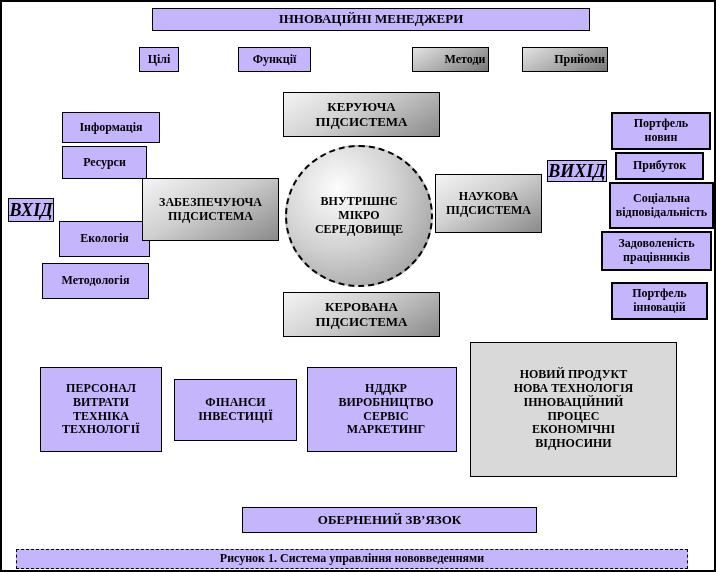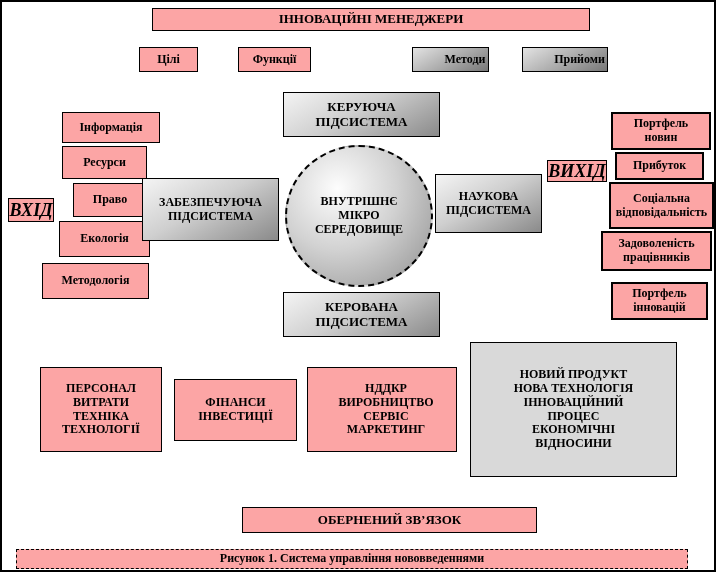--- a/index.html
+++ b/index.html
@@ -9,21 +9,21 @@
     box-sizing:border-box;
     border:2px solid #000;
     background:#fff;
     font-family:"Liberation Serif", serif;
     overflow:hidden;
   }
   .box{
     position:absolute;
     box-sizing:border-box;
     border:1px solid #000;
-    background:#fca5a5;
+    background:#c4b5fd;
     display:flex;
     align-items:center;
     justify-content:center;
     text-align:center;
     font-weight:bold;
     font-size:12px;
     line-height:1.15;
     color:#000;
     white-space:pre-line;
     padding:1px 3px;
@@ -48,31 +48,30 @@
   }
   .big{font-size:13px;}
 </style>
 </head>
 <body>
 
 <div id="diagram">
 
   <div class="box big" style="left:150px;top:6px;width:438px;height:23px;">ІННОВАЦІЙНІ МЕНЕДЖЕРИ</div>
 
-  <div class="box" style="left:137px;top:45px;width:59px;height:25px;">Цілі</div>
+  <div class="box" style="left:137px;top:45px;width:40px;height:25px;">Цілі</div>
   <div class="box" style="left:236px;top:45px;width:73px;height:25px;">Функції</div>
   <div class="box darkgray" style="left:410px;top:45px;width:77px;height:25px;">Методи</div>
   <div class="box darkgray" style="left:520px;top:45px;width:86px;height:25px;">Прийоми</div>
 
   <div class="box gray big" style="left:281px;top:90px;width:157px;height:45px;">КЕРУЮЧА
 ПІДСИСТЕМА</div>
 
   <div class="box" style="left:60px;top:110px;width:98px;height:31px;">Інформація</div>
   <div class="box" style="left:60px;top:144px;width:85px;height:33px;">Ресурси</div>
-  <div class="box" style="left:71px;top:181px;width:74px;height:34px;">Право</div>
   <div class="box" style="left:57px;top:219px;width:91px;height:36px;">Екологія</div>
   <div class="box" style="left:40px;top:261px;width:107px;height:36px;">Методологія</div>
 
   <div class="box io-label" style="left:6px;top:196px;width:46px;height:24px;">ВХІД</div>
 
   <div class="box gray" style="left:140px;top:176px;width:137px;height:63px;">ЗАБЕЗПЕЧУЮЧА ПІДСИСТЕМА</div>
 
   <div class="box ellipse" style="left:283px;top:143px;width:148px;height:142px;">ВНУТРІШНЄ
 МІКРО
 СЕРЕДОВИЩЕ</div>

